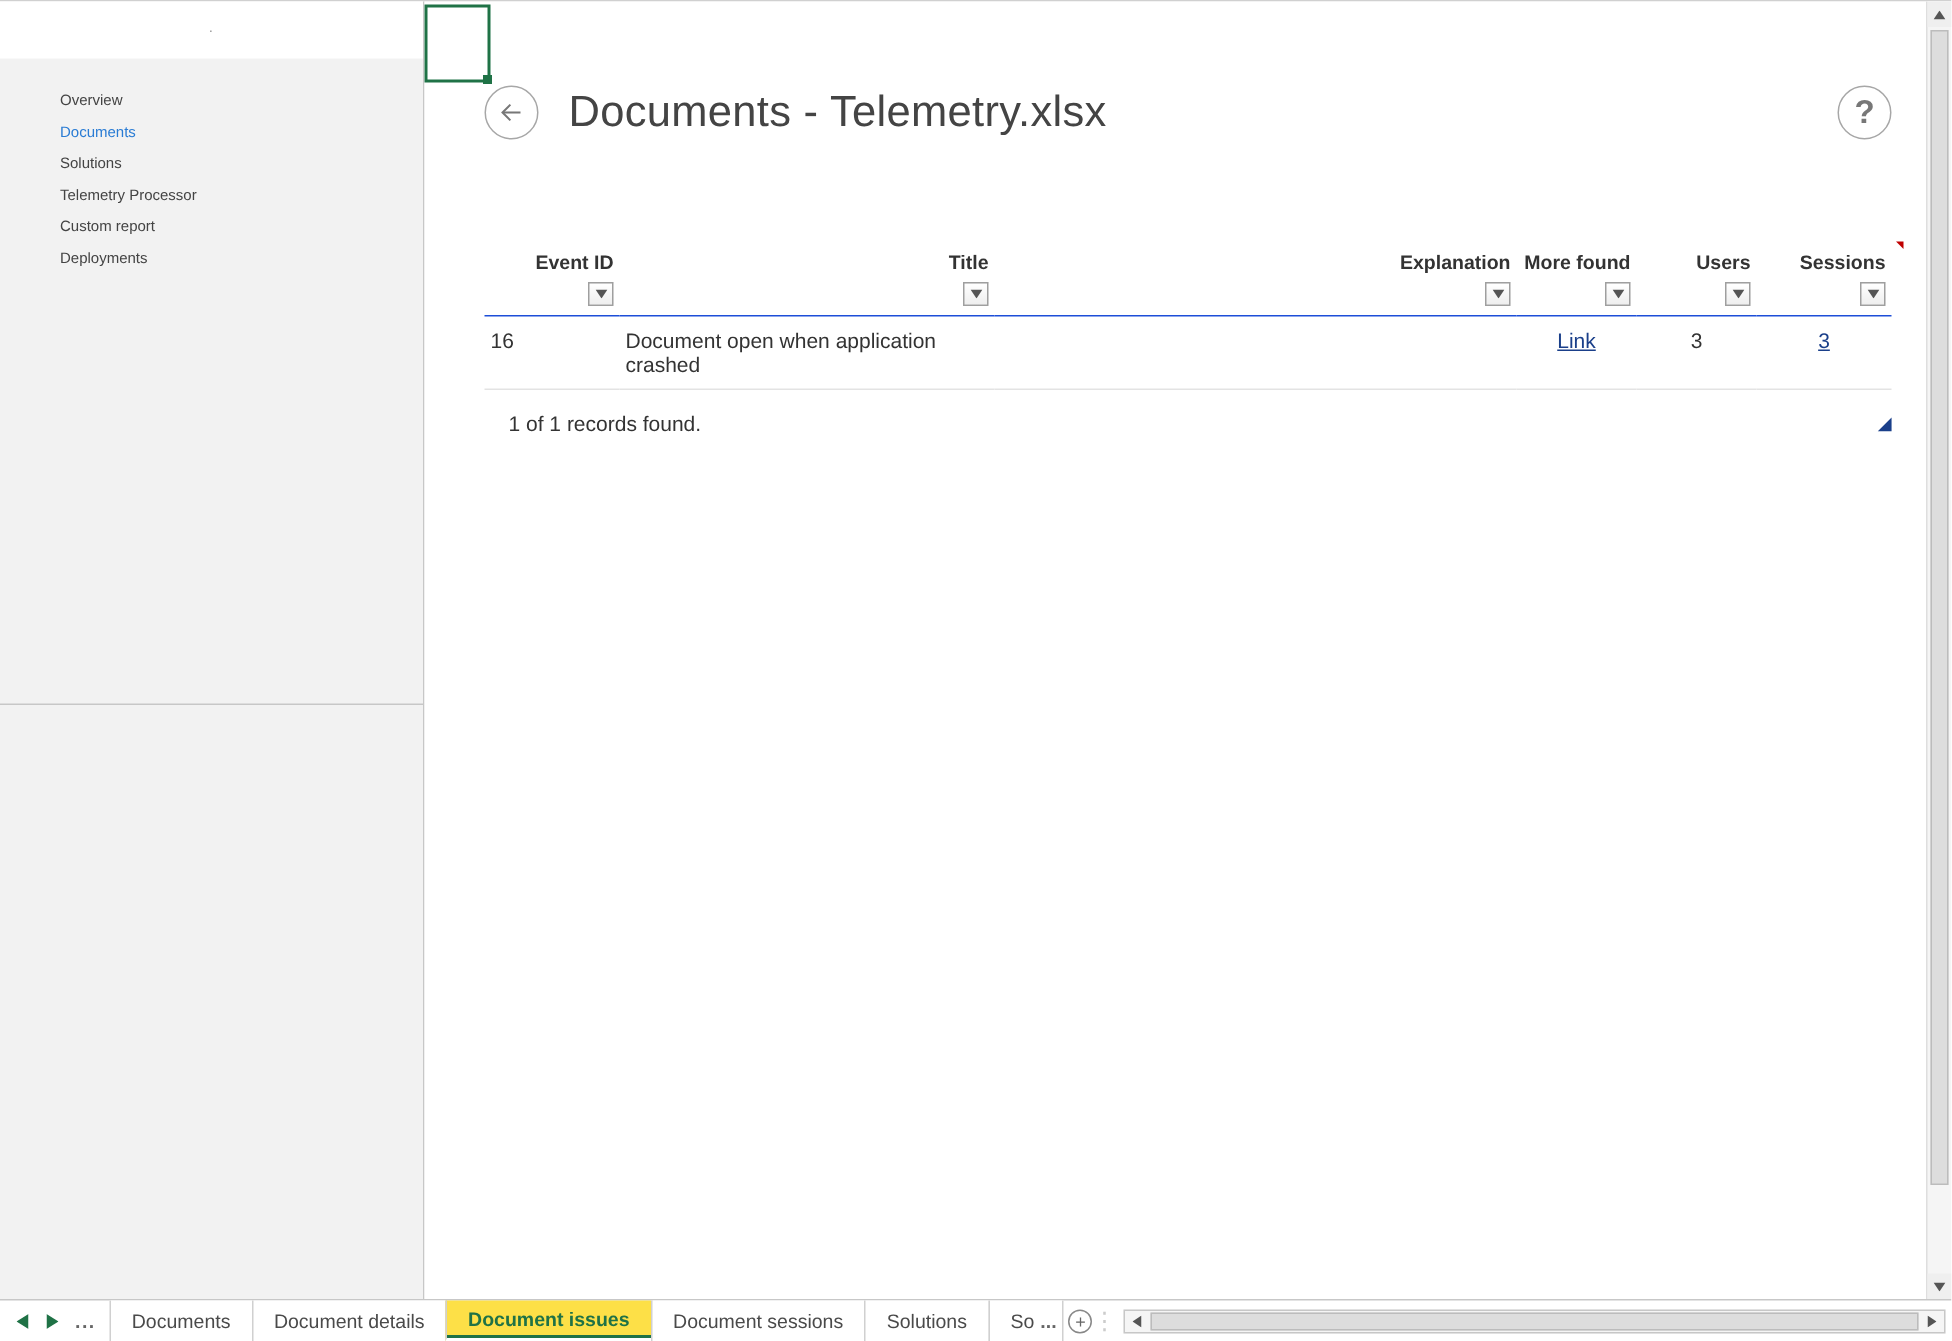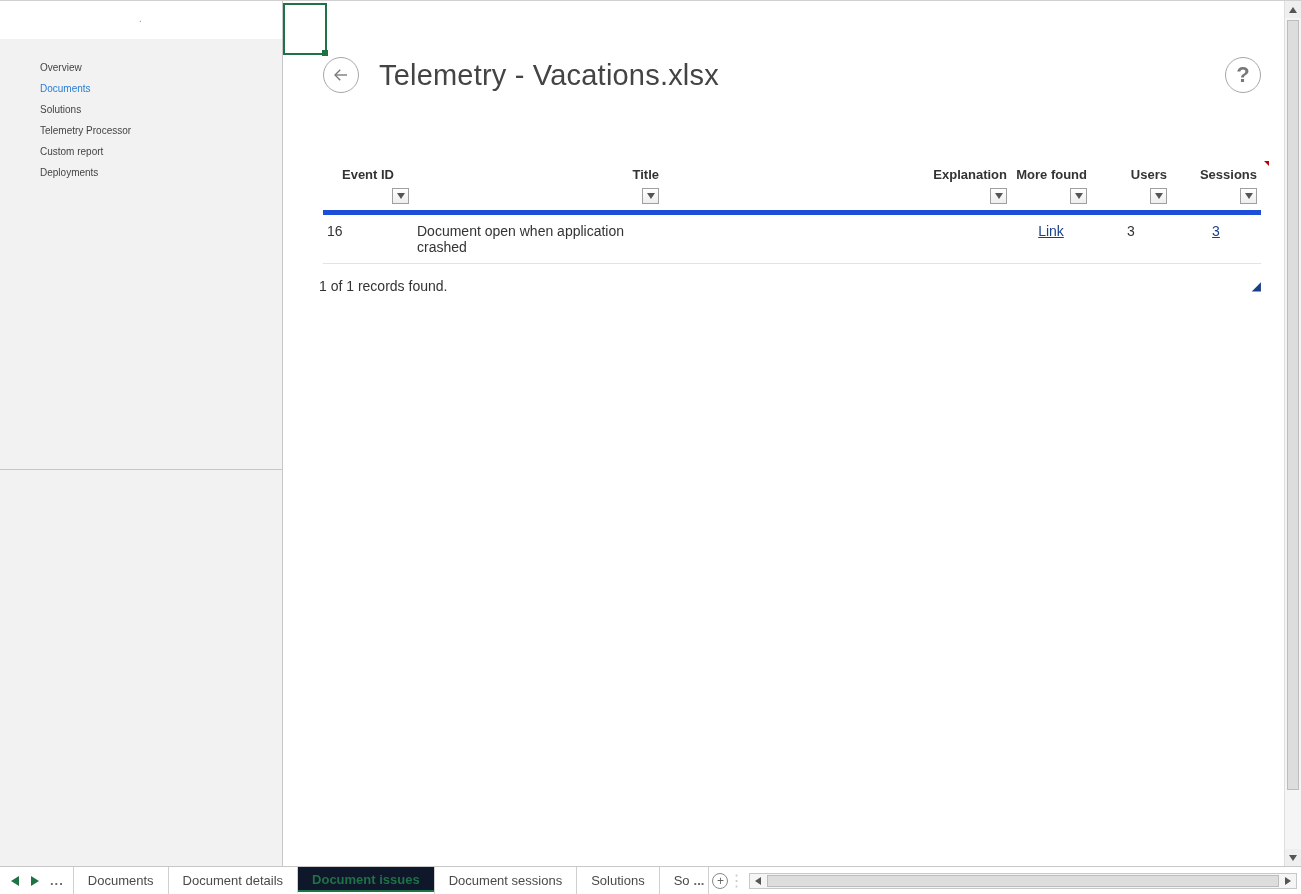--- a/index.html
+++ b/index.html
@@ -15,41 +15,41 @@
   .sidebar-spacer { flex: 1; border-top: 1px solid #c7c7c7; margin-top: 16px; }
   .content { flex: 1; position: relative; background: #fff; display: flex; flex-direction: column; }
   .cell-selection { position: absolute; left: 0; top: 2px; width: 44px; height: 52px; border: 2px solid #1f7246; background: #fff; }
   .cell-handle { position: absolute; right: -3px; bottom: -3px; width: 6px; height: 6px; background: #1f7246; }
   .header-area { padding: 56px 40px 0 40px; display: flex; align-items: center; }
   .back-btn { width: 36px; height: 36px; border: 1.5px solid #a7a7a7; border-radius: 50%; display: flex; align-items: center; justify-content: center; margin-right: 20px; cursor: pointer; color: #777; }
   .page-title { font-size: 29px; font-weight: 300; color: #444; letter-spacing: 0.2px; flex: 1; }
   .help-btn { width: 36px; height: 36px; border: 1.5px solid #a7a7a7; border-radius: 50%; display: flex; align-items: center; justify-content: center; cursor: pointer; color: #777; font-size: 22px; font-weight: bold; }
   .table-wrap { margin: 70px 40px 0 40px; }
   table.grid { width: 100%; border-collapse: collapse; }
-  table.grid th { font-weight: 600; font-size: 13px; color: #333; text-align: center; padding: 4px 4px 4px 4px; vertical-align: top; position: relative; }
+  table.grid th { font-weight: 600; font-size: 13px; color: #333; text-align: right; padding: 4px 4px 4px 4px; vertical-align: top; position: relative; }
   table.grid th.center { text-align: right; }
   .filter-row td { padding: 0 4px 6px 4px; text-align: right; }
   .filter-btn { display: inline-flex; width: 17px; height: 16px; border: 1px solid #9f9f9f; background: linear-gradient(#fff,#eee); align-items: center; justify-content: center; cursor: pointer; }
   .filter-btn svg { display: block; }
   table.grid tbody.datarows td { padding: 8px 4px; font-size: 14px; color: #333; border-bottom: 1px solid #e3e3e3; vertical-align: top; }
-  table.grid tbody.datarows tr:first-child td { border-top: 5px solid #1d4ed8; }
+  table.grid tbody.datarows tr:first-child td { border-top: 1px solid #1d4ed8; }
   .link { color: #1a3f8a; text-decoration: underline; cursor: pointer; }
   .num { text-align: center; }
   .sessions-hdr { position: relative; }
   .red-triangle { position: absolute; top: -2px; right: -8px; width: 0; height: 0; border-left: 5px solid transparent; border-top: 5px solid #c00000; }
-  .status-row { margin: 14px 40px 0 36px; display: flex; align-items: center; font-size: 14px; color: #333; }
+  .status-row { margin: 14px 40px 0 56px; display: flex; align-items: center; font-size: 14px; color: #333; }
   .status-row .spacer { flex: 1; }
   .corner-mark { color: #1a3f8a; font-size: 12px; }
   .bottom-bar { height: 28px; border-top: 1px solid #c7c7c7; background: #fff; display: flex; align-items: stretch; font-size: 13px; }
   .sheet-nav { display: flex; align-items: center; padding: 0 8px; gap: 6px; }
   .sheet-nav-btn { width: 14px; height: 14px; display: flex; align-items: center; justify-content: center; cursor: pointer; color: #1f7246; }
   .sheet-nav .dots { color: #666; font-weight: bold; letter-spacing: 1px; padding: 0 2px; }
   .tabs { display: flex; align-items: flex-end; }
   .tab { padding: 0 14px; height: 27px; display: flex; align-items: center; border-right: 1px solid #d0d0d0; border-left: 1px solid #d0d0d0; margin-left: -1px; background: #fff; color: #4a4a4a; cursor: pointer; position: relative; }
-  .tab.active { color: #1f7246; font-weight: 600; background: #0f172a; border-bottom: 2px solid #fff; }
+  .tab.active { color: #1f7246; font-weight: 600; background: #fde047; border-bottom: 2px solid #fff; }
   .tab.active::after { content: ""; position: absolute; left: 0; right: 0; bottom: 0; height: 2px; background: #1f7246; }
   .tab.trunc { padding-right: 4px; }
   .new-sheet { width: 22px; display: flex; align-items: center; justify-content: center; cursor: pointer; color: #666; }
   .new-sheet-circle { width: 16px; height: 16px; border: 1px solid #888; border-radius: 50%; display: flex; align-items: center; justify-content: center; font-size: 12px; line-height: 1; }
   .separator { width: 10px; display: flex; align-items: center; justify-content: center; color: #ccc; font-size: 16px; }
   .hscroll-area { flex: 1; display: flex; align-items: center; padding: 0 4px 0 8px; }
   .hscroll-track { flex: 1; height: 16px; border: 1px solid #c7c7c7; background: #f5f5f5; position: relative; display: flex; align-items: center; }
   .hscroll-btn { width: 16px; height: 14px; display: flex; align-items: center; justify-content: center; cursor: pointer; color: #666; }
   .hscroll-thumb { height: 12px; background: #ddd; border: 1px solid #bcbcbc; margin: 0 1px; }
   .vscroll { position: absolute; right: 0; top: 0; bottom: 0; width: 17px; background: #f5f5f5; border-left: 1px solid #dedede; display: flex; flex-direction: column; }
@@ -83,21 +83,21 @@
         <div class="cell-handle"></div>
       </div>
 
       <div class="header-area">
         <div class="back-btn">
           <svg width="18" height="18" viewBox="0 0 24 24" fill="none" stroke="currentColor" stroke-width="1.8">
               <line x1="20" y1="12" x2="5" y2="12"></line>
               <polyline points="11 5 4 12 11 19"></polyline>
             </svg>
         </div>
-        <div class="page-title">Telemetry - Vacations.xlsx</div>
+        <div class="page-title">Documents - Telemetry.xlsx</div>
         <div class="help-btn">
           <span>?</span>
         </div>
       </div>
 
       <div class="table-wrap">
         <table class="grid">
           <colgroup>
             <col style="width:90px">
               <col style="width:250px">

